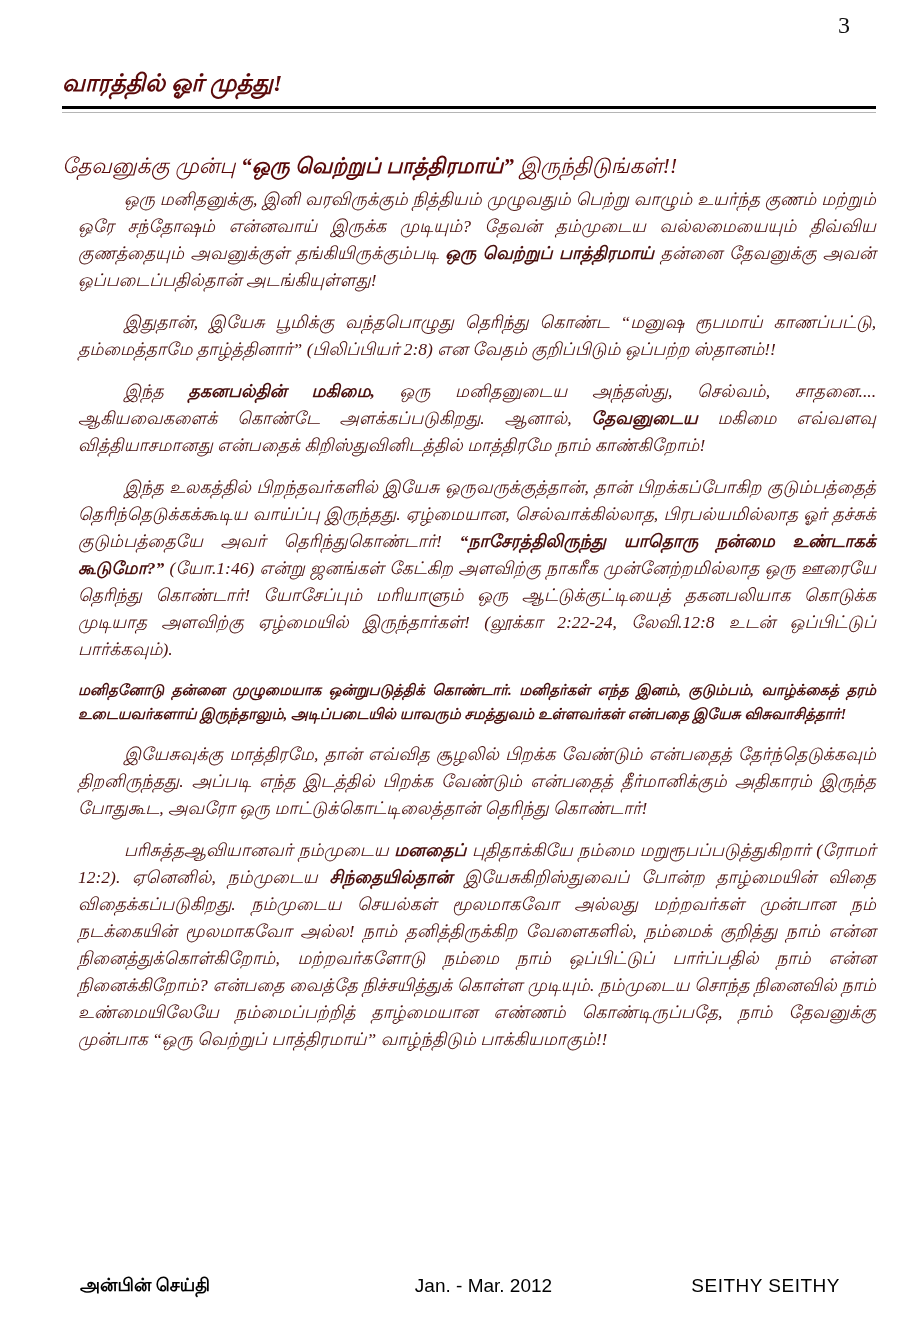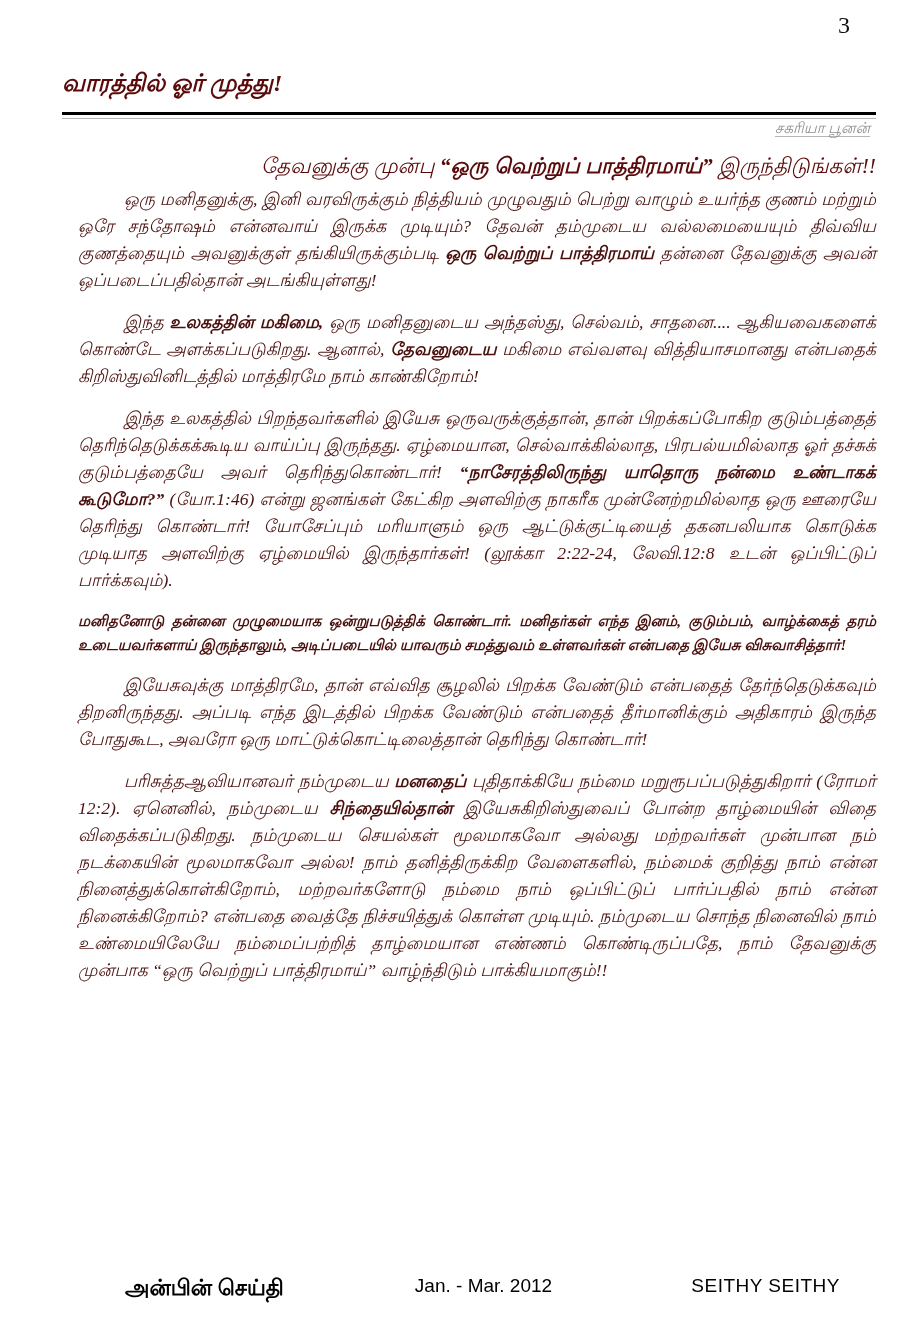--- a/index.html
+++ b/index.html
@@ -23,21 +23,21 @@
     position: absolute;
     top: 70px;
     left: 62px;
     right: 46px;
   }
   .masthead {
     font-size: 24px;
     font-weight: bold;
     font-style: italic;
     color: #5a0a0a;
-    padding-bottom: 12px;
+    padding-bottom: 6px;
     border-bottom: 3px solid #000000;
   }
   .thin-rule {
     height: 0;
     border-bottom: 1px solid #b5b5b5;
     margin-top: 3px;
   }
   .author-line {
     text-align: right;
     font-size: 15px;
@@ -45,21 +45,21 @@
     color: #8f8f8f;
     margin-top: 1px;
     padding-right: 6px;
   }
   .author-line span { border-bottom: 1px solid #b5b5b5; }
   .article-title {
     position: absolute;
     top: 140px;
     left: 62px;
     right: 46px;
-    text-align: right;
+    text-align: left;
     font-size: 21.5px;
     font-style: italic;
     color: #5a0a0a;
     font-weight: normal;
   }
   .article-title .bold { font-weight: bold; }
   .article-body {
     position: absolute;
     top: 186px;
     left: 62px;
@@ -89,24 +89,23 @@
     right: 0;
     bottom: 26px;
     height: 30px;
     font-family: "Liberation Sans", "DejaVu Sans", sans-serif;
     color: #000000;
   }
   .footer-left {
     position: absolute;
     left: 80px;
     top: 0;
-    font-size: 22px;
+    font-size: 18px;
     font-weight: bold;
     font-family: "Liberation Serif", serif;
-    margin-left: 45px;
   }
   .footer-center {
     position: absolute;
     left: 0;
     right: 0;
     top: 0;
     text-align: center;
     font-size: 19px;
     padding-left: 45px;
   }
@@ -121,30 +120,28 @@
 </head>
 <body>
 
 <div class="page">
 
   <div class="page-number">3</div>
 
   <div class="masthead-wrap">
     <div class="masthead">வாரத்தில் ஓர் முத்து!</div>
     <div class="thin-rule"></div>
-    <div class="author-line">
-      <span>சகரியா பூனன்</span>
-    </div>
   </div>
 
   <h1 class="article-title"><span>தேவனுக்கு முன்பு </span><span class="bold">“ஒரு வெற்றுப் பாத்திரமாய்”</span><span> இருந்திடுங்கள்!!</span></h1>
 
   <div class="article-body" id="article-body">
       <p class="para"><span>ஒரு மனிதனுக்கு, இனி வரவிருக்கும் நித்தியம் முழுவதும் பெற்று வாழும் உயர்ந்த குணம் மற்றும் ஒரே சந்தோஷம் என்னவாய் இருக்க முடியும்? தேவன் தம்முடைய வல்லமையையும் திவ்விய குணத்தையும் அவனுக்குள் தங்கியிருக்கும்படி </span><span class="bold">ஒரு வெற்றுப் பாத்திரமாய்</span><span> தன்னை தேவனுக்கு அவன் ஒப்படைப்பதில்தான் அடங்கியுள்ளது!</span></p>
-      <p class="para"><span>இந்த </span><span class="bold">உலகத்தின் மகிமை,</span><span> ஒரு மனிதனுடைய அந்தஸ்து, செல்வம், சாதனை.... ஆகியவைகளைக் கொண்டே அளக்கப்படுகிறது. ஆனால், </span><span class="bold">தேவனுடைய</span><span> மகிமை எவ்வளவு வித்தியாசமானது என்பதைக் கிறிஸ்துவினிடத்தில் மாத்திரமே நாம் காண்கிறோம்!</span></p>
+      <p class="para"><span>இதுதான், இயேசு பூமிக்கு வந்தபொழுது தெரிந்து கொண்ட </span><span class="italic">“மனுஷ ரூபமாய் காணப்பட்டு, தம்மைத்தாமே தாழ்த்தினார்” (பிலிப்பியர் 2:8)</span><span> என வேதம் குறிப்பிடும் ஒப்பற்ற ஸ்தானம்!!</span></p>
+      <p class="para"><span>இந்த </span><span class="bold">தகனபல்தின் மகிமை,</span><span> ஒரு மனிதனுடைய அந்தஸ்து, செல்வம், சாதனை.... ஆகியவைகளைக் கொண்டே அளக்கப்படுகிறது. ஆனால், </span><span class="bold">தேவனுடைய</span><span> மகிமை எவ்வளவு வித்தியாசமானது என்பதைக் கிறிஸ்துவினிடத்தில் மாத்திரமே நாம் காண்கிறோம்!</span></p>
       <p class="para"><span>இந்த உலகத்தில் பிறந்தவர்களில் இயேசு ஒருவருக்குத்தான், தான் பிறக்கப்போகிற குடும்பத்தைத் தெரிந்தெடுக்கக்கூடிய வாய்ப்பு இருந்தது. ஏழ்மையான, செல்வாக்கில்லாத, பிரபல்யமில்லாத ஓர் தச்சுக் குடும்பத்தையே அவர் தெரிந்துகொண்டார்! </span><span class="bolditalic">“நாசேரத்திலிருந்து யாதொரு நன்மை உண்டாகக் கூடுமோ?”</span><span> (யோ.1:46) என்று ஜனங்கள் கேட்கிற அளவிற்கு நாகரீக முன்னேற்றமில்லாத ஒரு ஊரையே தெரிந்து கொண்டார்! யோசேப்பும் மரியாளும் ஒரு ஆட்டுக்குட்டியைத் தகனபலியாக கொடுக்க முடியாத அளவிற்கு ஏழ்மையில் இருந்தார்கள்! (லூக்கா 2:22-24, லேவி.12:8 உடன் ஒப்பிட்டுப் பார்க்கவும்).</span></p>
       <p class="para no-indent small"><span>மனிதனோடு தன்னை முழுமையாக ஒன்றுபடுத்திக் கொண்டார். மனிதர்கள் எந்த இனம், குடும்பம், வாழ்க்கைத் தரம் உடையவர்களாய் இருந்தாலும், அடிப்படையில் யாவரும் சமத்துவம் உள்ளவர்கள் என்பதை இயேசு விசுவாசித்தார்!</span></p>
       <p class="para"><span>இயேசுவுக்கு மாத்திரமே, தான் எவ்வித சூழலில் பிறக்க வேண்டும் என்பதைத் தேர்ந்தெடுக்கவும் திறனிருந்தது. அப்படி எந்த இடத்தில் பிறக்க வேண்டும் என்பதைத் தீர்மானிக்கும் அதிகாரம் இருந்த போதுகூட, அவரோ ஒரு மாட்டுக்கொட்டிலைத்தான் தெரிந்து கொண்டார்!</span></p>
       <p class="para"><span>பரிசுத்தஆவியானவர் நம்முடைய </span><span class="bold">மனதைப்</span><span> புதிதாக்கியே நம்மை மறுரூபப்படுத்துகிறார் (ரோமர் 12:2). ஏனெனில், நம்முடைய </span><span class="bold">சிந்தையில்தான்</span><span> இயேசுகிறிஸ்துவைப் போன்ற தாழ்மையின் விதை விதைக்கப்படுகிறது. நம்முடைய செயல்கள் மூலமாகவோ அல்லது மற்றவர்கள் முன்பான நம் நடக்கையின் மூலமாகவோ அல்ல! நாம் தனித்திருக்கிற வேளைகளில், நம்மைக் குறித்து நாம் என்ன நினைத்துக்கொள்கிறோம், மற்றவர்களோடு நம்மை நாம் ஒப்பிட்டுப் பார்ப்பதில் நாம் என்ன நினைக்கிறோம்? என்பதை வைத்தே நிச்சயித்துக் கொள்ள முடியும். நம்முடைய சொந்த நினைவில் நாம் உண்மையிலேயே நம்மைப்பற்றித் தாழ்மையான எண்ணம் கொண்டிருப்பதே, நாம் தேவனுக்கு முன்பாக </span><span>“ஒரு வெற்றுப் பாத்திரமாய்”</span><span> வாழ்ந்திடும் பாக்கியமாகும்!!</span></p>
     </div>
 
   <div class="footer">
     <div class="footer-left">அன்பின்  செய்தி</div>
     <div class="footer-center">Jan. - Mar. 2012</div>
     <div class="footer-right">SEITHY SEITHY</div>

